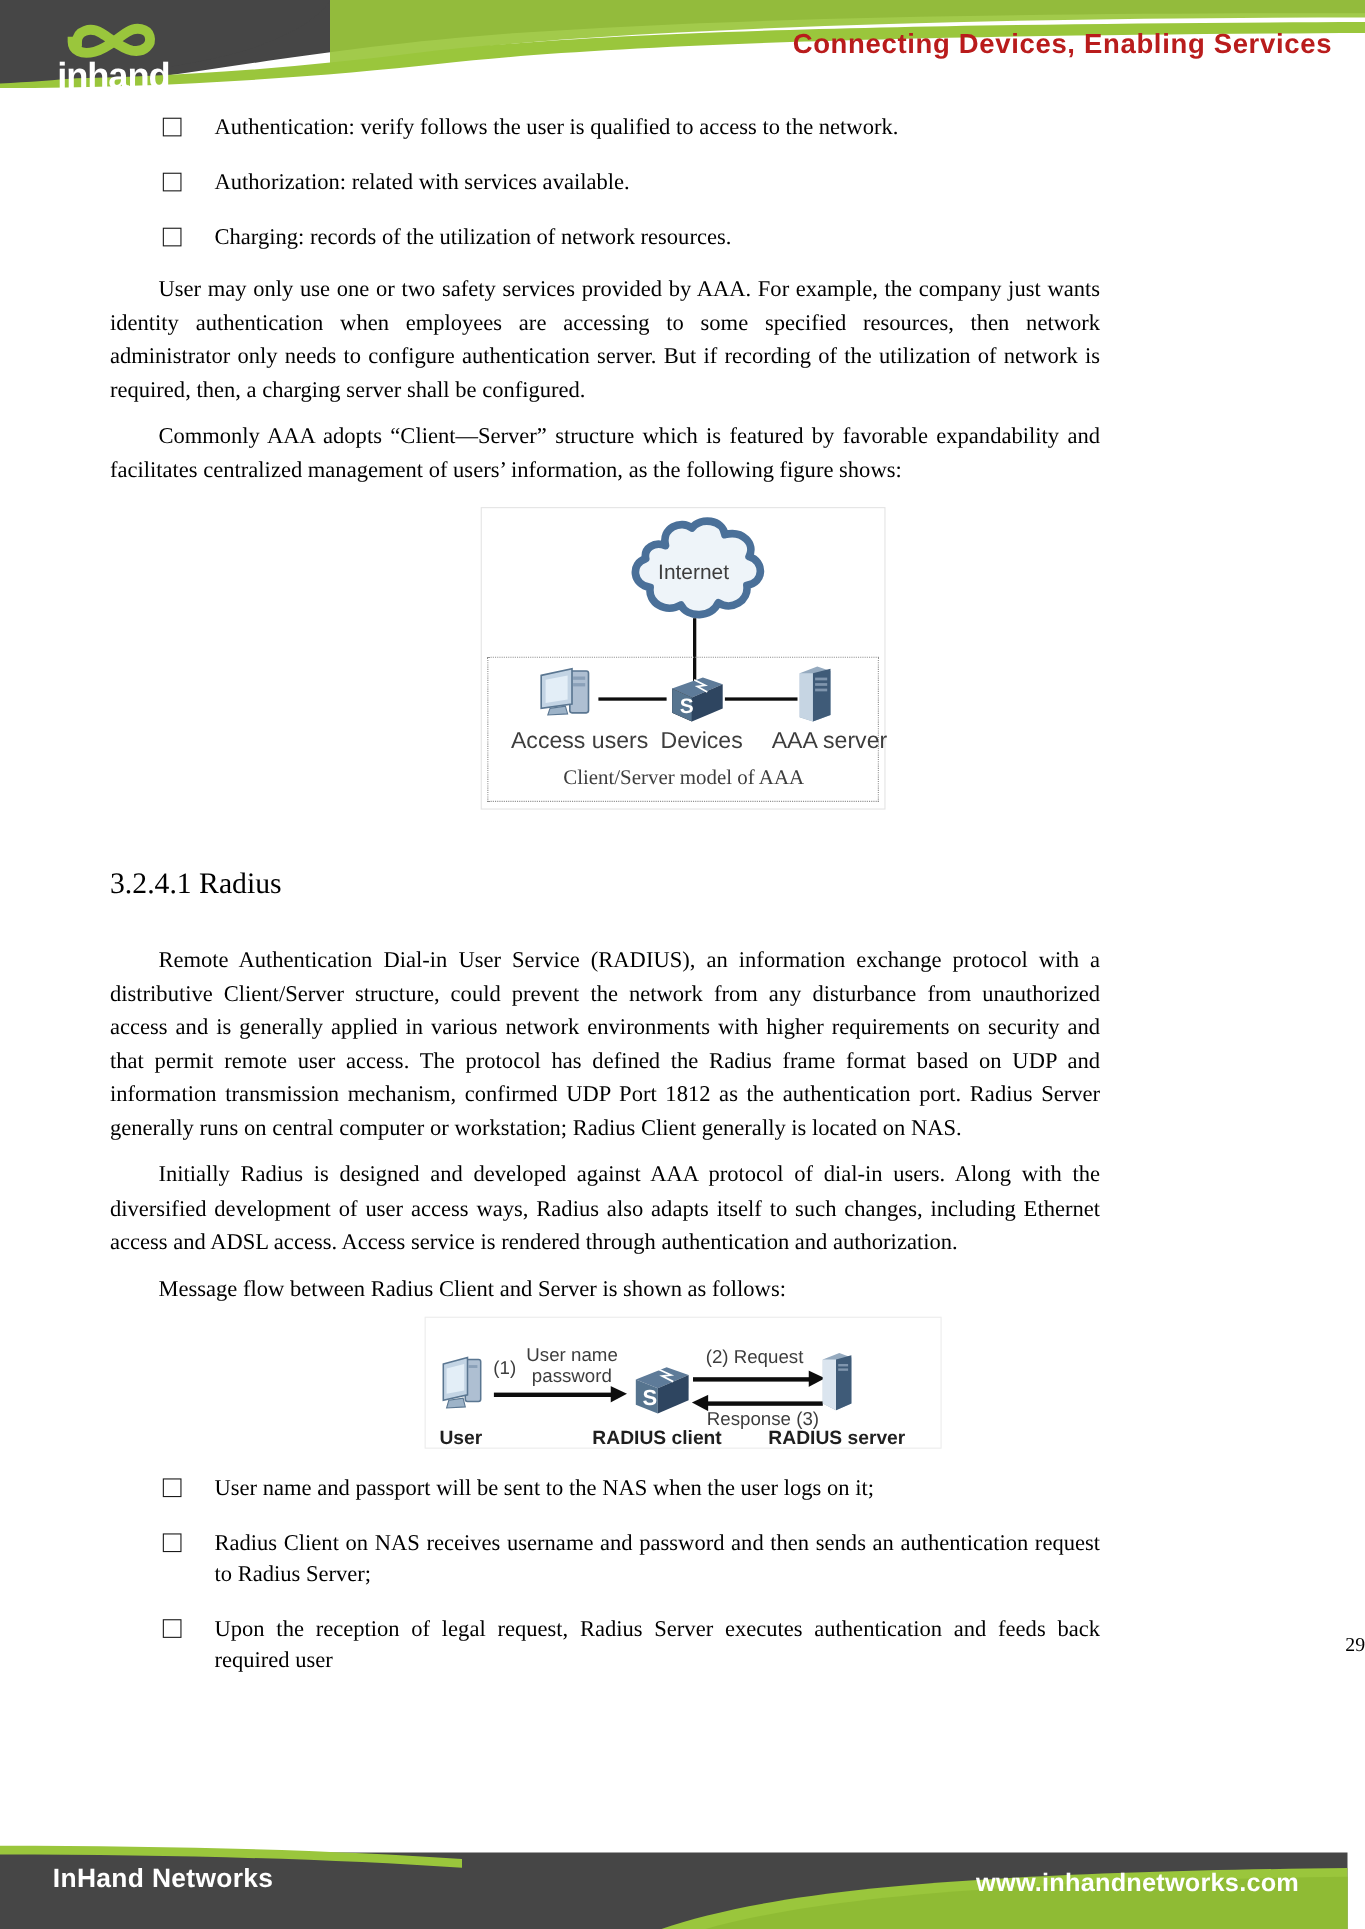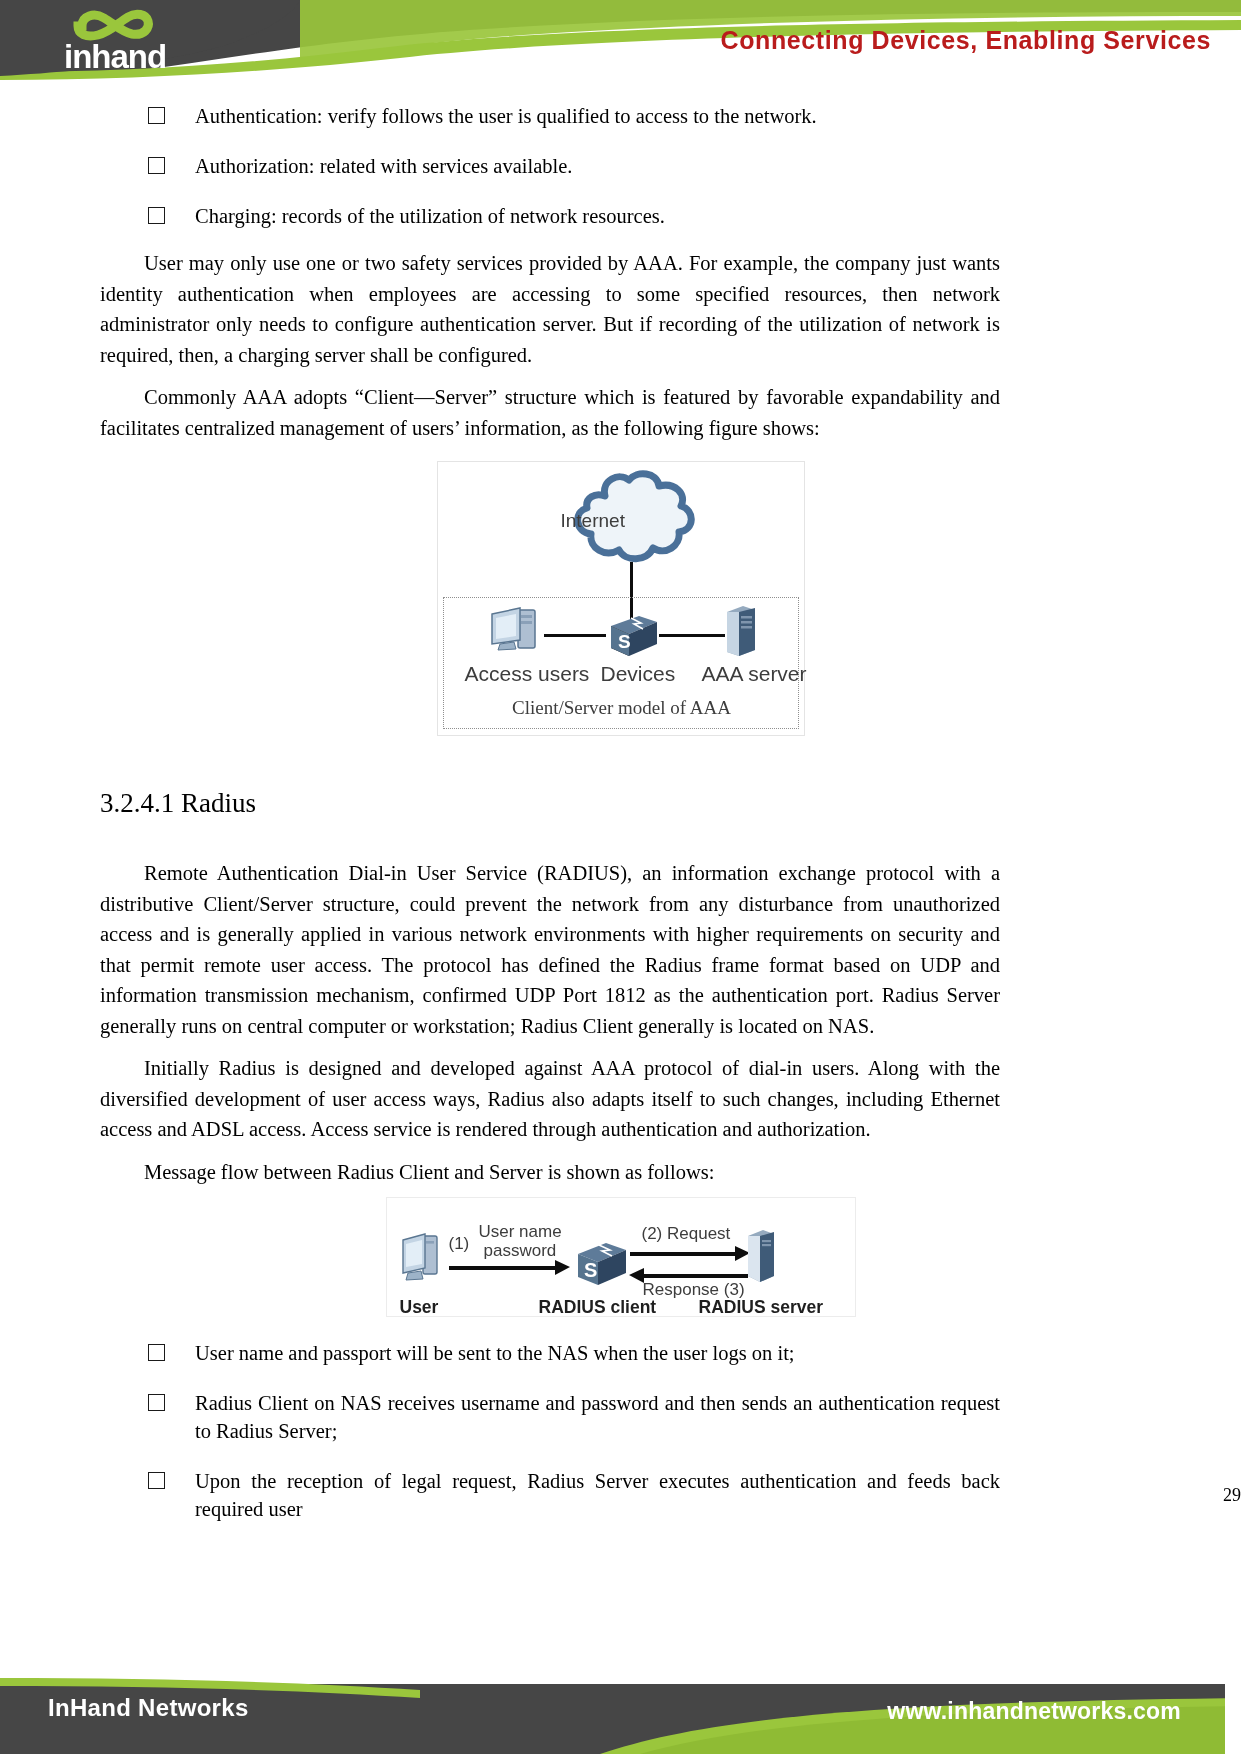--- a/index.html
+++ b/index.html
@@ -36,24 +36,23 @@
     font-family: "Liberation Sans", "DejaVu Sans", sans-serif;
     font-size: 25px;
     font-weight: bold;
     letter-spacing: 0.6px;
     color: #b91c1c;
     white-space: nowrap;
   }
   .logo-wrap {
     position: absolute;
     left: 52px;
-    top: 8px;
+    top: 20px;
     width: 150px;
     height: 66px;
-    margin-left: 12px;
   }
   .logo-text {
     position: absolute;
     left: 0px;
     top: 30px;
     font-family: "Liberation Sans", "DejaVu Sans", sans-serif;
     font-size: 33px;
     font-weight: bold;
     color: #ffffff;
     letter-spacing: -1px;
@@ -138,21 +137,21 @@
     position: absolute;
     left: 123px;
     top: 8px;
     width: 140px;
     height: 105px;
   }
   .cloud-label {
     position: absolute;
     left: 0; top: 40px;
     width: 140px;
-    text-align: left;
+    text-align: center;
     font-family: "Liberation Sans", "DejaVu Sans", sans-serif;
     font-size: 19px;
     color: #3d3d3d;
   }
   .vline {
     position: absolute;
     background: #0d0d0d;
   }
   .hline {
     position: absolute;

